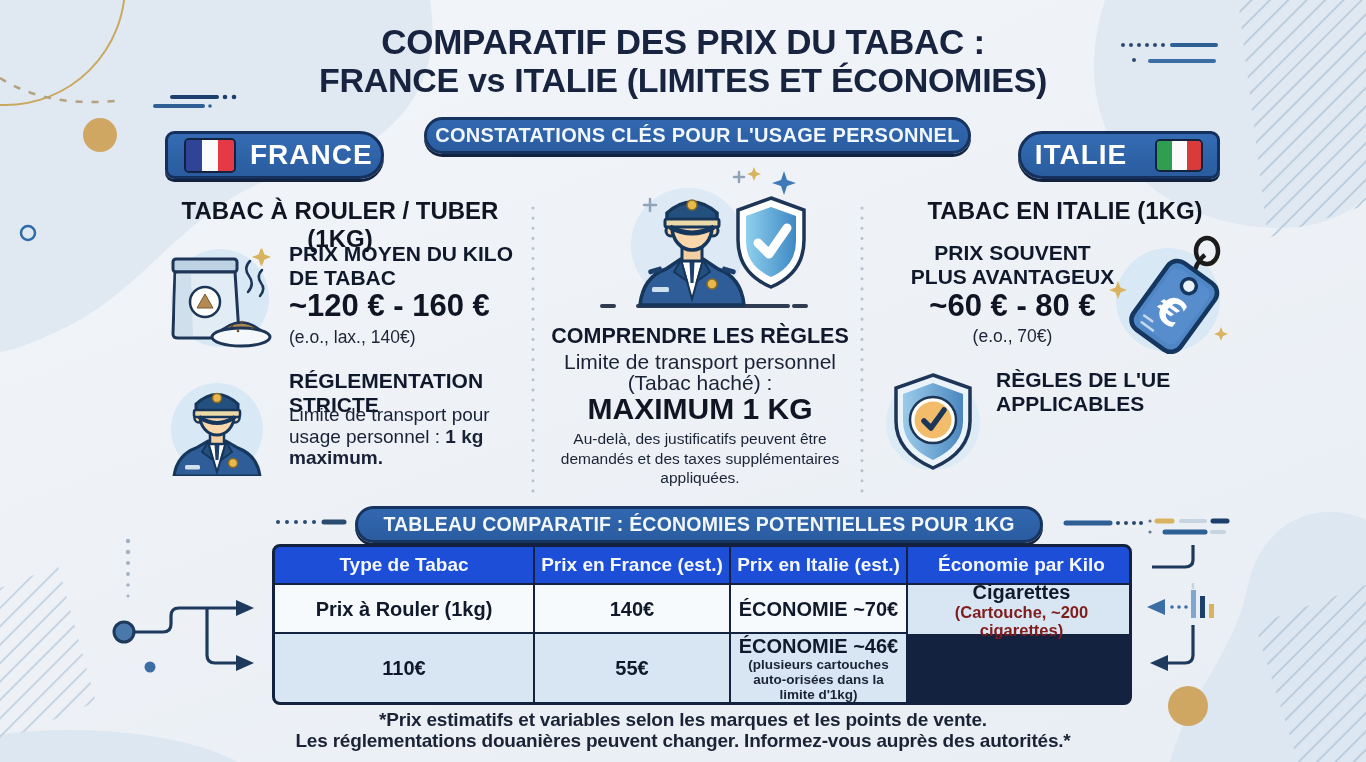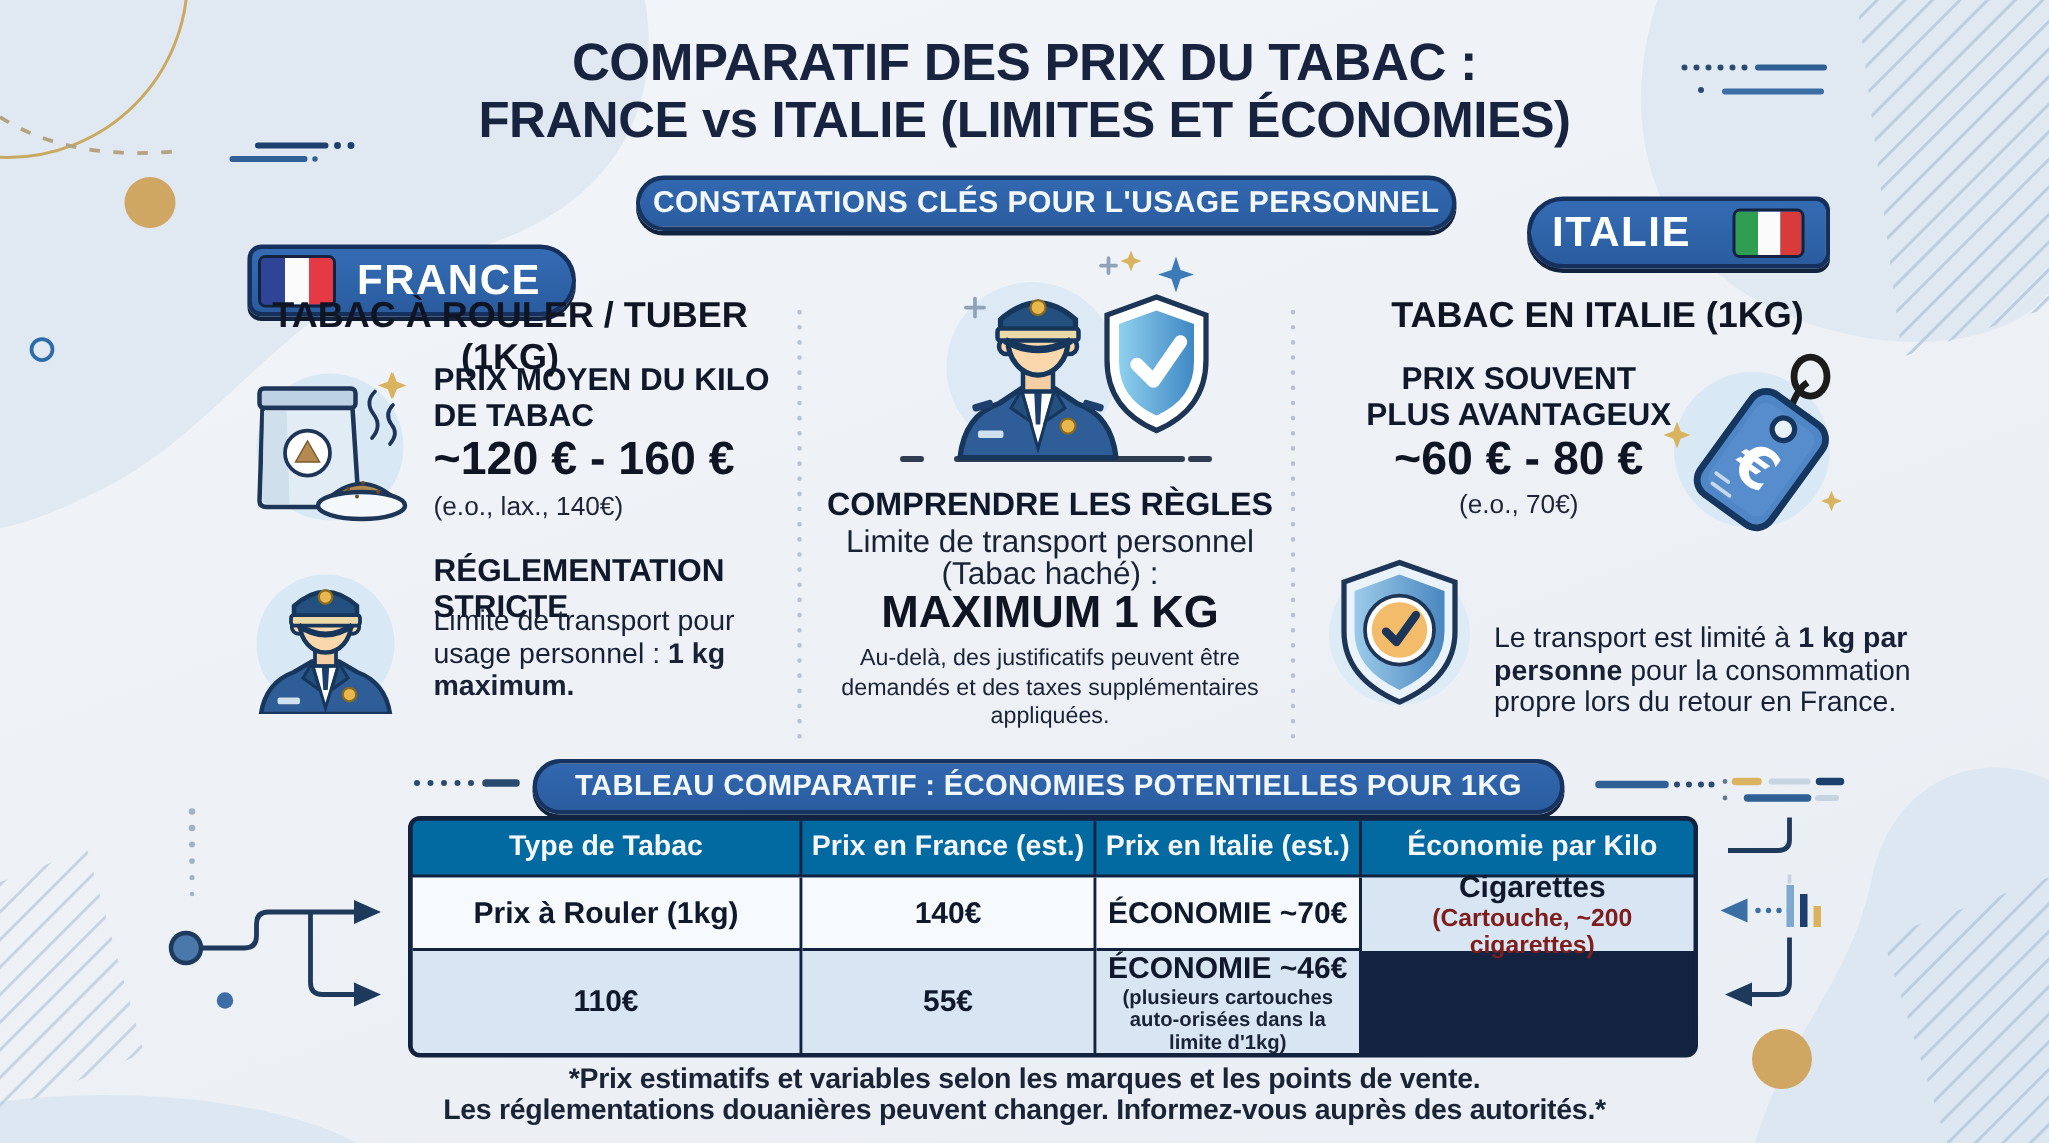--- a/index.html
+++ b/index.html
@@ -9,21 +9,21 @@
     background:linear-gradient(160deg,#f2f5f9 0%,#edf1f6 55%,#e9eef4 100%);
     font-family:"Liberation Sans",sans-serif;color:#141b2b;
   }
   .abs{position:absolute;}
   .decor{position:absolute;left:0;top:0;pointer-events:none;}
   .title{left:183px;top:22px;width:1000px;text-align:center;color:#17233f;font-weight:800;letter-spacing:-0.3px;}
   .title .t1{font-size:35px;line-height:40px;display:block;}
   .title .t2{font-size:34px;line-height:37px;display:block;}
   .badge{display:flex;align-items:center;background:linear-gradient(180deg,#346cb4,#2a5c9f);
     border:3px solid #15305c;box-shadow:0 3px 0 #13233f;color:#fff;font-weight:800;}
-  .badge-fr{left:165px;top:131px;width:219px;height:48px;border-radius:10px 26px 26px 10px;padding-left:4px;margin-top:32px;}
+  .badge-fr{left:165px;top:131px;width:219px;height:48px;border-radius:10px 26px 26px 10px;padding-left:16px;}
   .badge-it{left:1018px;top:131px;width:202px;height:48px;border-radius:26px 10px 10px 26px;justify-content:center;}
   .badge .lbl{font-size:28px;letter-spacing:1px;}
   .badge-fr .lbl{margin-left:14px;}
   .badge-it .lbl{margin-right:28px;}
   .flag{display:flex;width:52px;height:35px;border:2.5px solid #13233f;border-radius:5px;overflow:hidden;}
   .flag i{flex:1;}
   .flag-it{width:48px;height:33px;}
   .f-bl{background:#2f4496;}.f-wh{background:#fbfbfb;}.f-rd{background:#e63946;}
   .f-gr{background:#2f9e51;}.f-rd2{background:#d93a3a;}
   .pill{display:flex;align-items:center;justify-content:center;background:linear-gradient(180deg,#3268b0,#2a5c9f);
@@ -42,21 +42,21 @@
   .c-head{left:540px;top:324px;width:320px;font-size:21.5px;font-weight:800;color:#10192b;}
   .c-line{left:540px;width:320px;font-size:21px;font-weight:500;color:#1a2335;}
   .c-max{left:540px;top:392px;width:320px;font-size:30px;font-weight:800;color:#0f1522;}
   .c-note{left:553px;top:429px;width:294px;font-size:15.5px;line-height:19.5px;font-weight:500;color:#1a2335;}
   .table{left:272px;top:544px;width:860px;border:3px solid #13233f;border-radius:8px;overflow:hidden;
     display:grid;grid-template-columns:260px 196px 177px 227px;grid-template-rows:38px 49px 68px;z-index:2;background:#13233f;}
   .cell{display:flex;flex-direction:column;align-items:center;justify-content:center;text-align:center;
     border-right:2px solid #13233f;border-bottom:2px solid #13233f;padding:1px 6px;}
   .cell:nth-child(4n){border-right:none;}
   .r3{border-bottom:none;}
-  .th{background:#0369a1;color:#f4f8fc;font-size:19px;font-weight:700;}
+  .th{background:#1d4ed8;color:#f4f8fc;font-size:19px;font-weight:700;}
   .r1{background:#f7fafc;}
   .r2{background:#d8e5f2;}
   .cv{font-size:20px;font-weight:800;color:#10192b;line-height:22px;}
   .cs{font-size:16.5px;font-weight:600;color:#7f1d1d;line-height:18px;}
   .es{font-size:13.5px;font-weight:700;color:#1a2335;line-height:15px;}
   .footer{left:183px;width:1000px;text-align:center;font-size:19px;font-weight:700;color:#1b2436;letter-spacing:-0.2px;}
   .icon{position:absolute;}
 </style>
 </head>
 <body>
@@ -322,22 +322,23 @@
           <stop offset="1" stop-color="#4a87c0"></stop>
       </linearGradient>
     </defs>
     <circle cx="53" cy="55" r="47" fill="#dcebf6"></circle>
     <path d="M53 7 L90 20 V53 Q90 84 53 100 Q16 84 16 53 V20 Z" fill="#eaf3fa" stroke="#1d3557" stroke-width="3.5"></path>
     <path d="M53 15 L83 26 V53 Q83 78 53 92 Q23 78 23 53 V26 Z" fill="url(#euGrad)"></path>
     <circle cx="53" cy="52" r="23" fill="#fff" stroke="#1d3557" stroke-width="2.5"></circle>
     <circle cx="53" cy="52" r="18.5" fill="#f2bc6a"></circle>
     <path d="M44 53 L51 60 L64 42" stroke="#1d3557" stroke-width="5.5" fill="none" stroke-linecap="round" stroke-linejoin="round"></path>
   </svg>
-  <div class="abs para" style="left:996px;top:415px;width:284px">
-    <span>Le transport est limité à </span><b>1 kg par personne</b><span> pour la consommation propre lors du retour en France.</span>
+  <div class="abs blk-title" style="left:996px;top:368px">
+    <span style="display:block">RÈGLES DE L'UE</span>
+    <span style="display:block">APPLICABLES</span>
   </div>
 
   <div class="abs pill tbl-banner">
     <span>TABLEAU COMPARATIF : ÉCONOMIES POTENTIELLES POUR 1KG</span>
   </div>
   <div class="abs table">
     <div class="cell th">Type de Tabac</div>
     <div class="cell th">Prix en France (est.)</div>
     <div class="cell th">Prix en Italie (est.)</div>
     <div class="cell th">Économie par Kilo</div>

